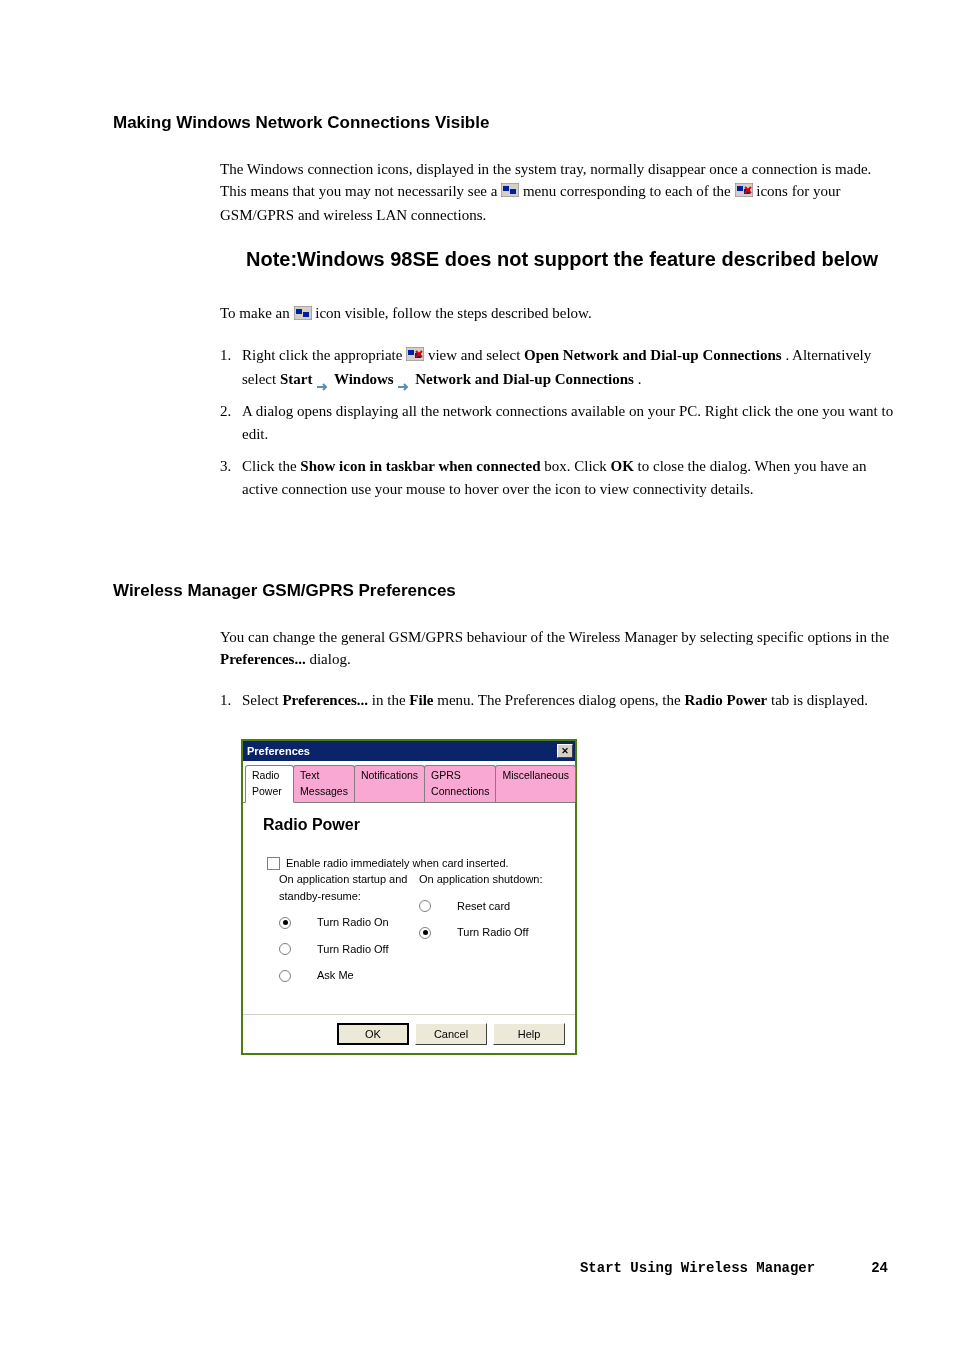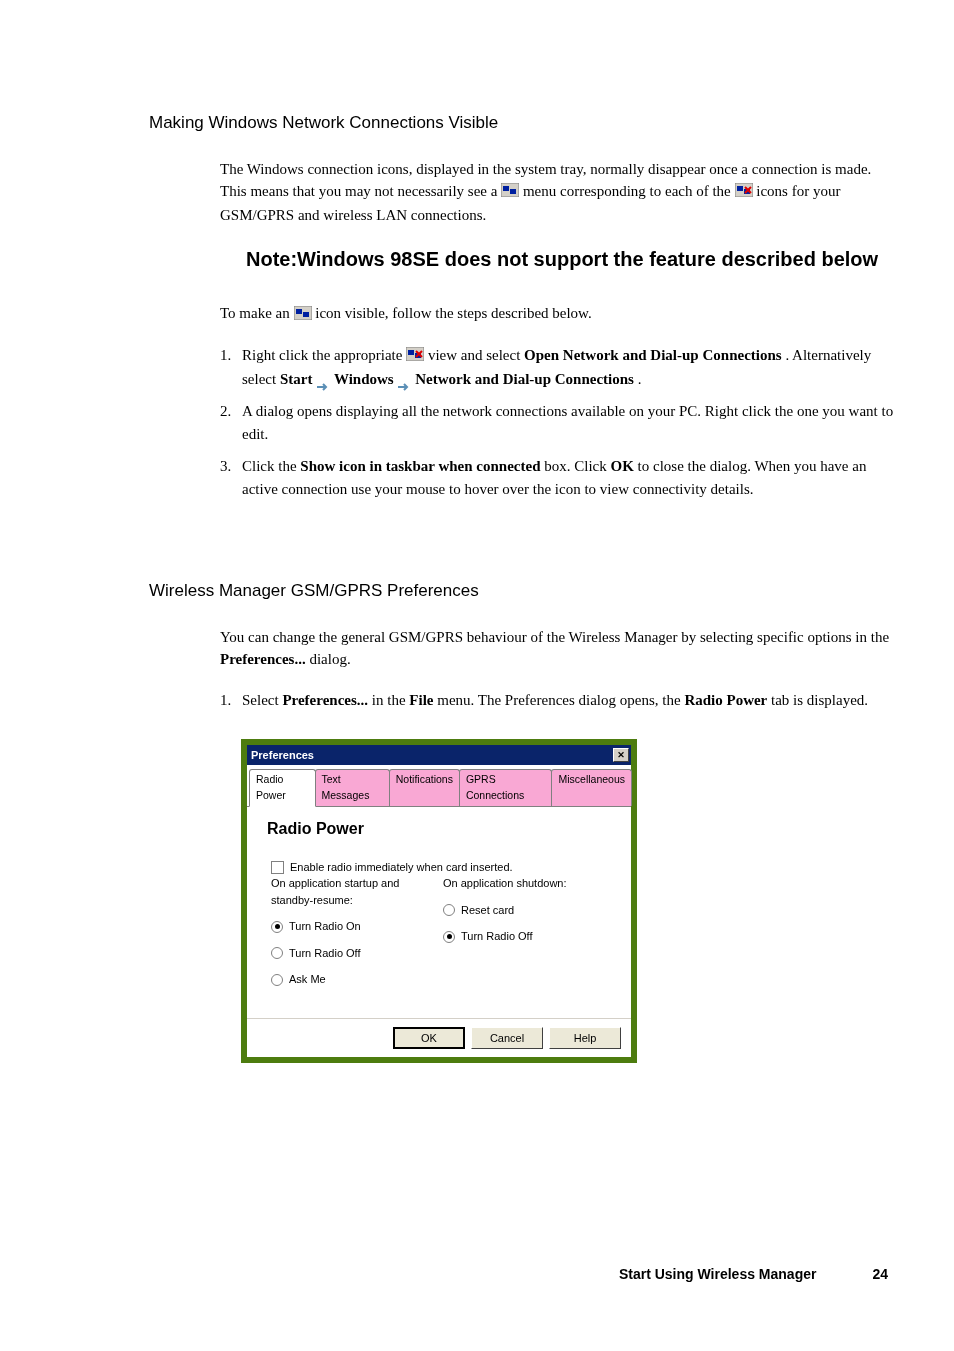--- a/index.html
+++ b/index.html
@@ -13,24 +13,23 @@
       line-height: 1.5;
       color: #000;
       background: #fff;
       width: 954px;
       height: 1351px;
       position: relative;
       padding: 110px 60px 60px 113px;
     }
     .section-heading {
       font-family: Arial, Helvetica, sans-serif;
-      font-weight: normal;
+      font-weight: bold;
       font-size: 17px;
       margin-bottom: 22px;
-      margin-left: 36px;
     }
     .body-block {
       margin-left: 107px;
       margin-bottom: 18px;
     }
     .note-indent {
       margin-left: 133px;
       font-family: Arial, Helvetica, sans-serif;
       font-weight: bold;
       font-size: 20px;
@@ -62,22 +61,22 @@
       height: 10px;
       vertical-align: middle;
     }
     b { font-weight: bold; }
     .spacer-lg {
       height: 50px;
     }
     
     .dialog-wrap {
       margin-left: 128px;
-      width: 396px;
-      border: 6px solid #4d7c0f;
+      width: 336px;
+      border: 2px solid #4d7c0f;
       font-family: "MS Sans Serif", Tahoma, Arial, sans-serif;
       font-size: 11px;
       margin-top: 8px;
     }
     .titlebar {
       background: #0a246a;
       color: #fff;
       display: flex;
       align-items: center;
       justify-content: space-between;
@@ -148,33 +147,34 @@
     }
     .checkbox {
       width: 13px;
       height: 13px;
       border: 1px solid #808080;
       background: #fff;
       margin-right: 6px;
     }
     .cols {
       display: flex;
-      margin-left: 8px;
+      margin-left: 20px;
       justify-content: space-between;
     }
     .col {
       flex: 1;
     }
     .col-heading {
       margin-bottom: 10px;
     }
     .radio-row {
       display: flex;
       align-items: center;
       margin-bottom: 10px;
+      gap: 20px;
     }
     .radio {
       width: 12px;
       height: 12px;
       border: 1px solid #808080;
       border-radius: 50%;
       margin-right: 6px;
       display: flex;
       align-items: center;
       justify-content: center;
@@ -205,25 +205,25 @@
       font-size: 11px;
       display: flex;
       align-items: center;
       justify-content: center;
     }
     .dlg-button.default {
       border: 2px solid #000;
     }
     .footer {
       position: absolute;
-      bottom: 66px;
+      bottom: 72px;
       width: 775px;
       display: flex;
       justify-content: flex-end;
-      font-family: Liberation Sans, sans-serif;
+      font-family: Liberation Mono, monospace;
       font-weight: bold;
       font-size: 14px;
     }
     .footer-text { margin-right: 56px; }
     .footer-num { }
   </style>
 </head>
 <body>
 
 <h2 class="section-heading">Making Windows Network Connections Visible</h2>

